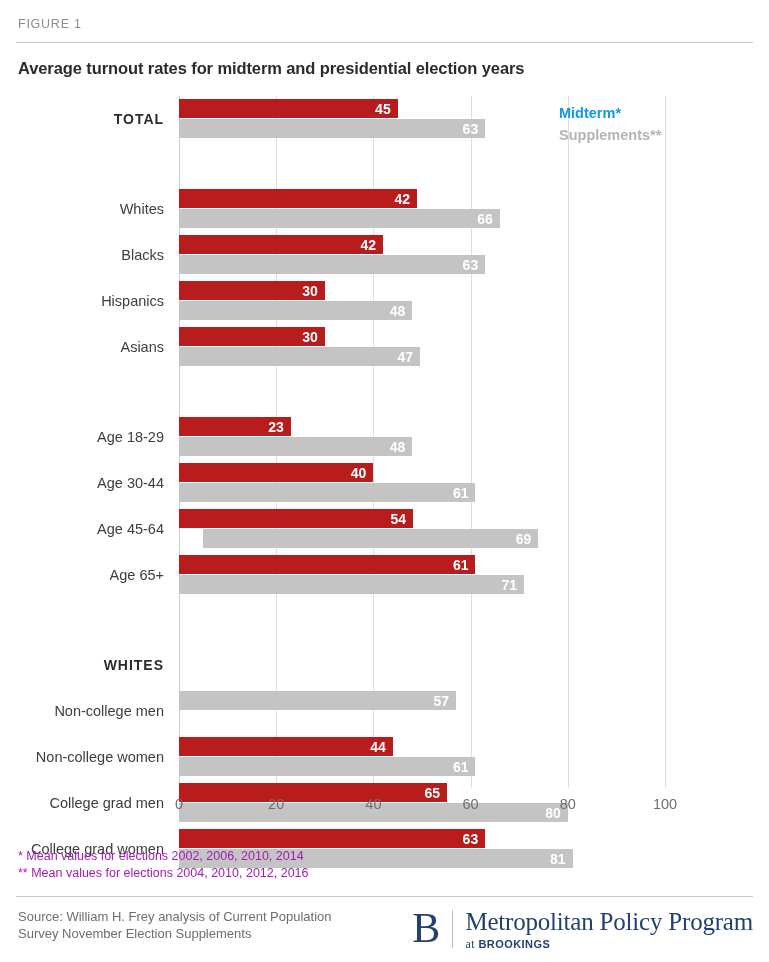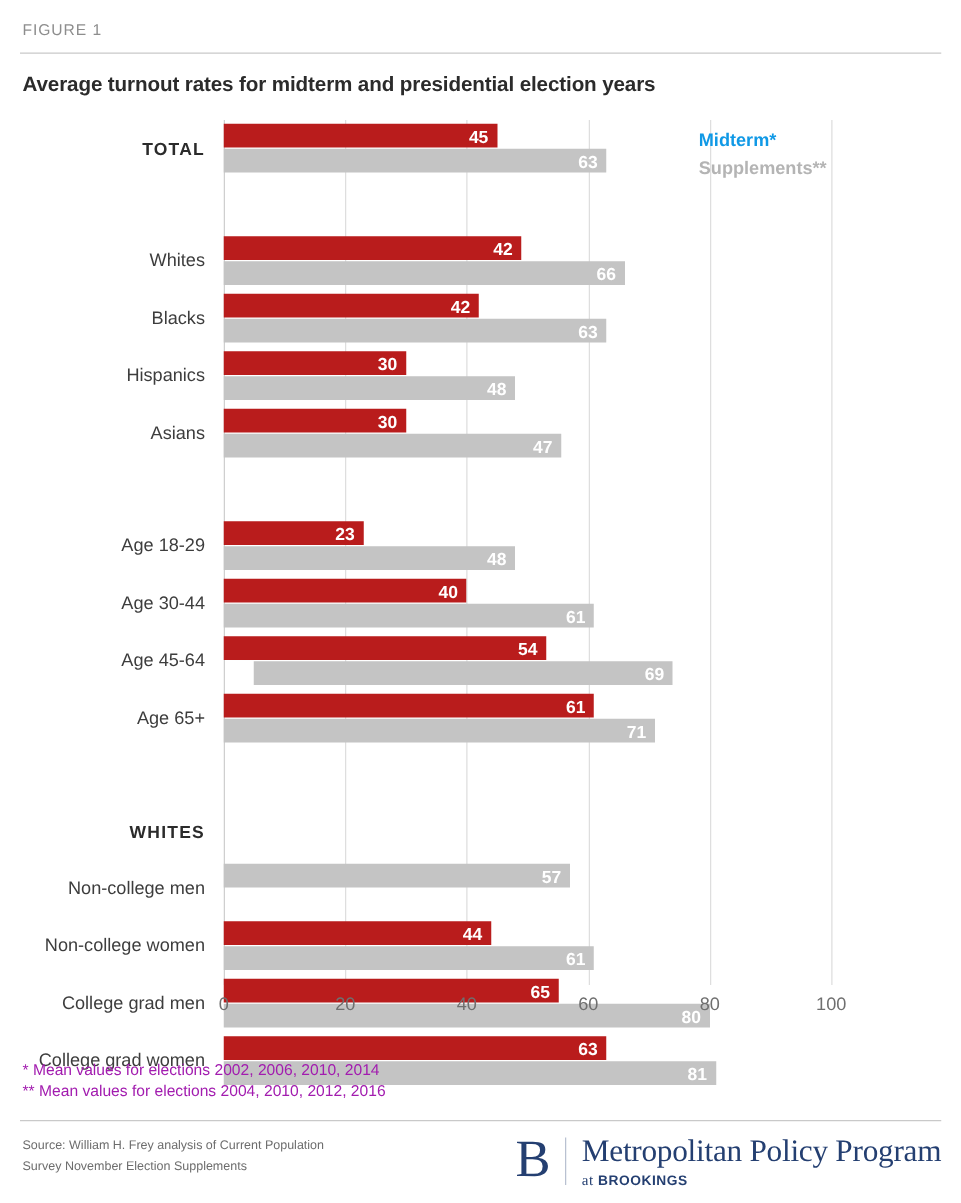--- a/index.html
+++ b/index.html
@@ -183,21 +183,21 @@
   }
 
   .footer {
     position: absolute;
     left: 18px;
     right: 16px;
     top: 908px;
     height: 54px;
   }
   .source {
-    font-size: 10px;
+    font-size: 13px;
     color: #6d6d6d;
     line-height: 17px;
     max-width: 380px;
   }
   .brookings {
     position: absolute;
     right: 0px;
     top: 0px;
     display: flex;
     align-items: flex-start;
@@ -308,21 +308,21 @@
               <span class="val">48</span>
             </div>
           </div>
         </div>
         <div class="row">
           <div class="row-label">Asians</div>
           <div class="bars">
             <div class="bar midterm" style="width: 145.8px;">
               <span class="val">30</span>
             </div>
-            <div class="bar presidential" style="width: 270px;">
+            <div class="bar presidential" style="width: 241px;">
               <span class="val">47</span>
             </div>
           </div>
         </div>
         <div class="row spacer-lg"></div>
         <div class="row">
           <div class="row-label">Age 18-29</div>
           <div class="bars">
             <div class="bar midterm" style="width: 111.78px;">
               <span class="val">23</span>
@@ -339,21 +339,21 @@
               <span class="val">40</span>
             </div>
             <div class="bar presidential" style="width: 296.46px;">
               <span class="val">61</span>
             </div>
           </div>
         </div>
         <div class="row">
           <div class="row-label">Age 45-64</div>
           <div class="bars">
-            <div class="bar midterm" style="width: 258px;">
+            <div class="bar midterm" style="width: 234px;">
               <span class="val">54</span>
             </div>
             <div class="bar presidential" style="width: 335.34px; margin-left: 24px;">
               <span class="val">69</span>
             </div>
           </div>
         </div>
         <div class="row">
           <div class="row-label">Age 65+</div>
           <div class="bars">

